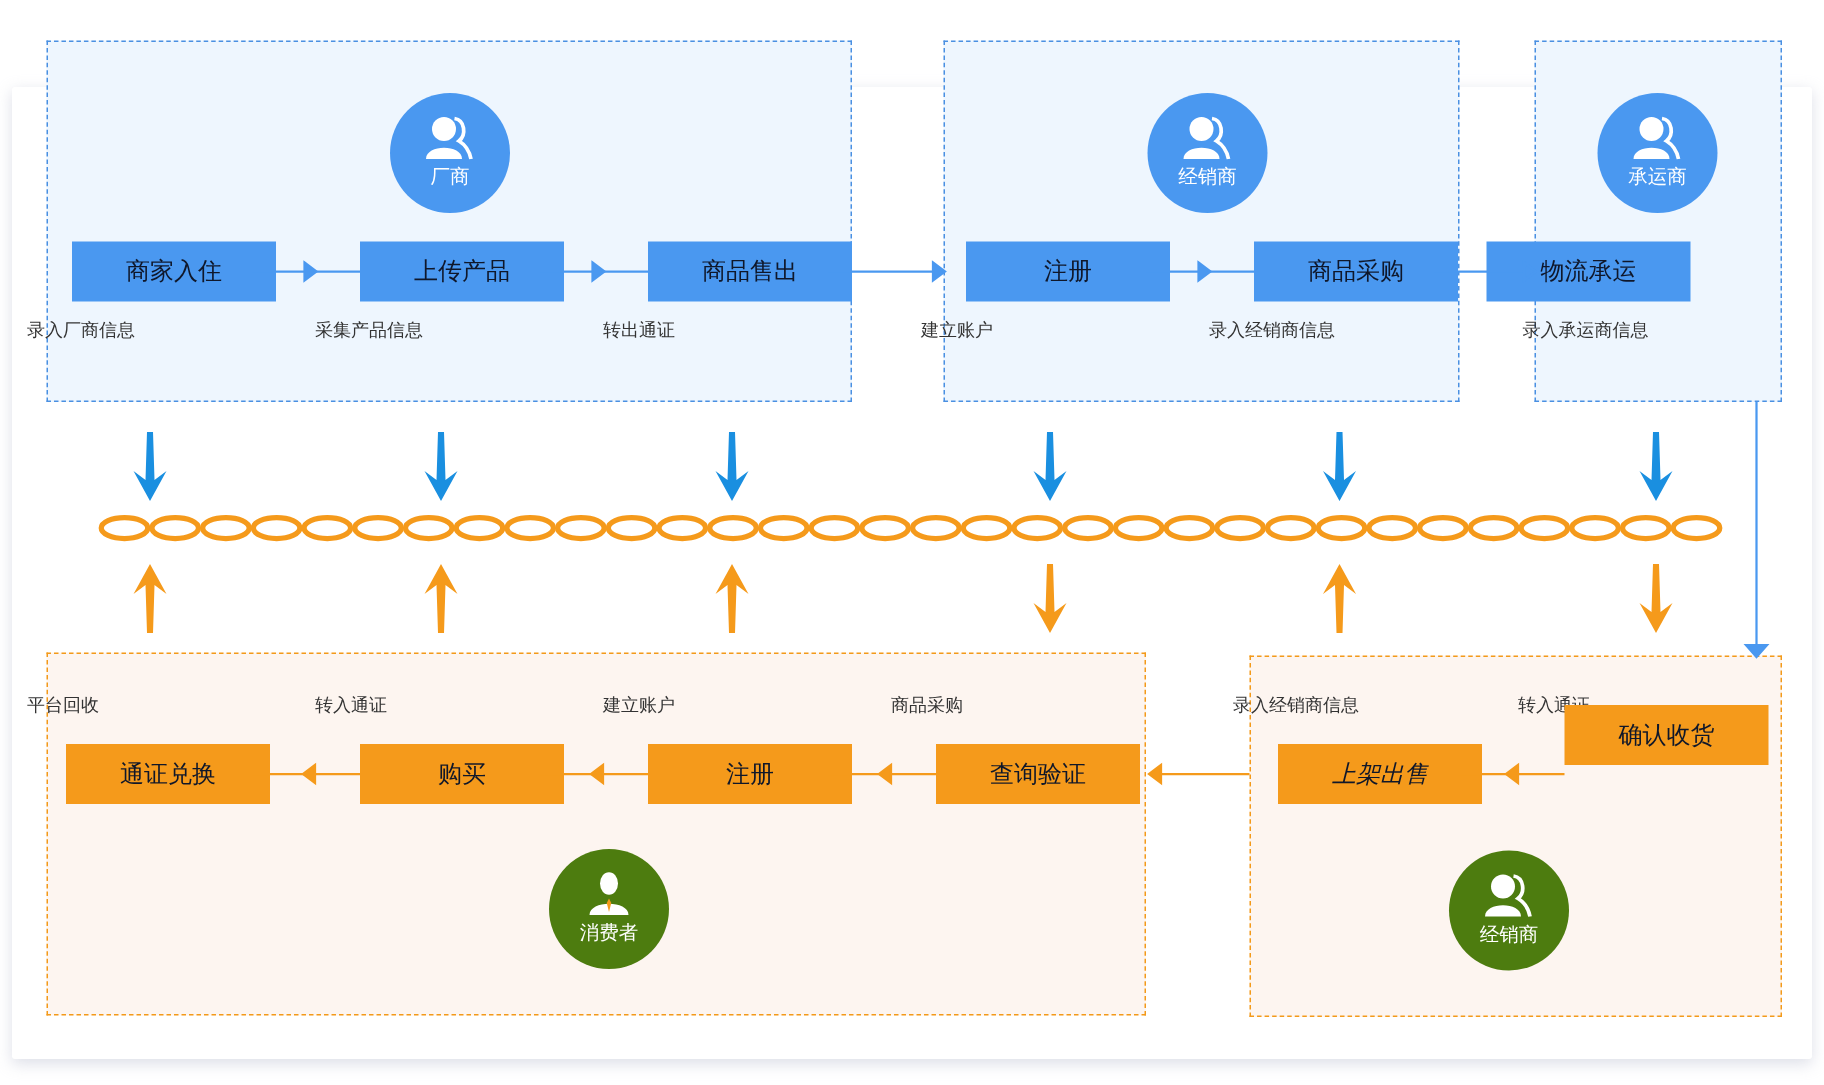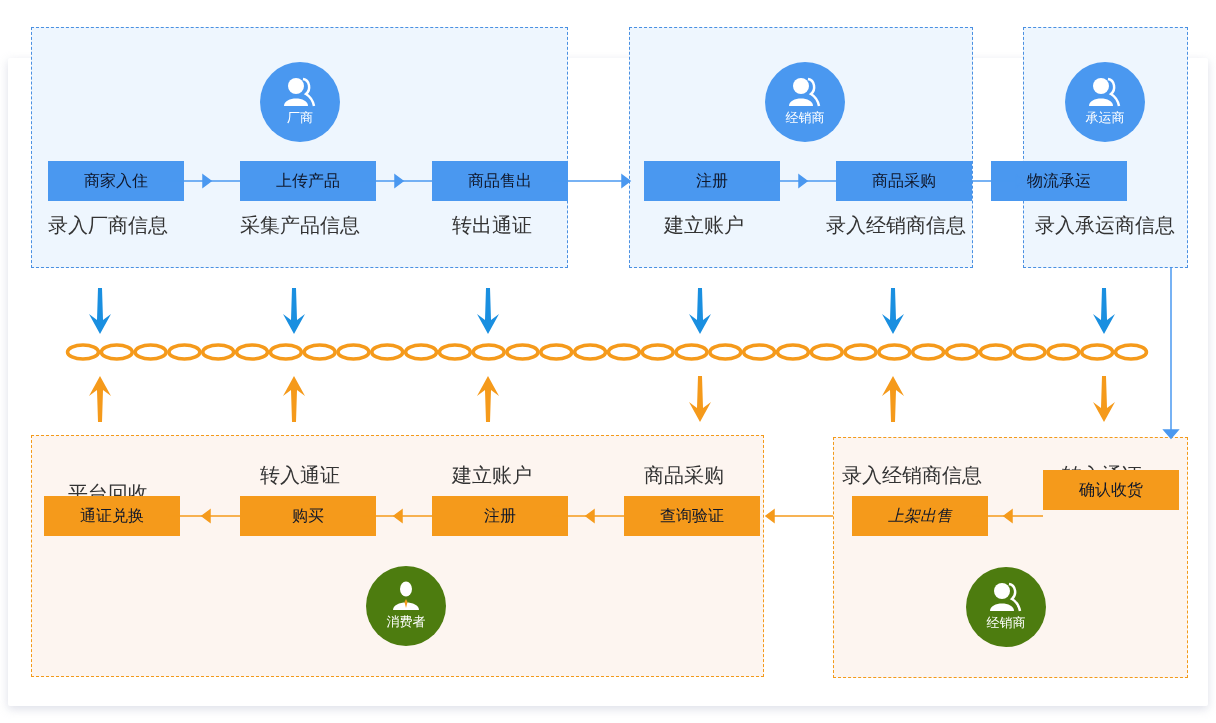--- a/index.html
+++ b/index.html
@@ -13,21 +13,21 @@
   .blue-box { background: #eef6fe; border: 1px dashed #4a90e2; }
   .orange-box { background: #fdf5f0; border: 1px dashed #f39a1a; }
   .step {
     position: absolute; height: 40px; width: 136px; color: #0f172a;
     font-size: 16px; display: flex; align-items: center; justify-content: center;
     cursor: pointer;
   }
   .step.blue { background: #4a98f0; }
   .step.orange { background: #f59a1b; }
   .sub {
-    position: absolute; width: 180px; text-align: center; font-size: 20px; color: #333333;
+    position: absolute; width: 180px; font-size: 12px; color: #333333;
   }
   .role {
     position: absolute; width: 80px; height: 80px; border-radius: 50%;
     display: flex; flex-direction: column; align-items: center; justify-content: center;
     color: #ffffff; font-size: 13px; text-align: right;
   }
   .role.blue { background: #4a98f0; }
   .role.orange { background: #4d7c0f; }
   .role svg { display: block; margin-bottom: 2px; }
   svg.overlay { position: absolute; left: 0; top: 0; pointer-events: none; }
@@ -73,21 +73,21 @@
       <circle cx="13" cy="9" r="8" fill="#fff"></circle>
       <path d="M1 29 C1 19 25 19 25 29 Z" fill="#fff"></path>
       <path d="M20 2 C27 3 28 13 23 17 C28 20 30 24 31 29" stroke="#fff" stroke-width="2.5" fill="none"></path>
     </svg>
   <span>承运商</span>
 </div>
 <div class="step blue" style="left:991px;top:161px;">物流承运</div>
 <div class="sub" style="left:1015px;top:212px;">录入承运商信息</div>
 
 <div class="region orange-box" style="left:31px;top:435px;width:733px;height:242px;"></div>
-<div class="sub" style="left:18px;top:480px;">平台回收</div>
+<div class="sub" style="left:18px;top:462px;">平台回收</div>
 <div class="sub" style="left:210px;top:462px;">转入通证</div>
 <div class="sub" style="left:402px;top:462px;">建立账户</div>
 <div class="sub" style="left:594px;top:462px;">商品采购</div>
 <div class="step orange" style="left:44px;top:496px;text-align:right;">通证兑换</div>
 <div class="step orange" style="left:240px;top:496px;">购买</div>
 <div class="step orange" style="left:432px;top:496px;">注册</div>
 <div class="step orange" style="left:624px;top:496px;">查询验证</div>
 <div class="role orange" style="left:366px;top:566px;">
   <svg width="32" height="30" viewBox="0 0 32 30">
       <ellipse cx="16" cy="8" rx="6" ry="7.5" fill="#fff"></ellipse>

